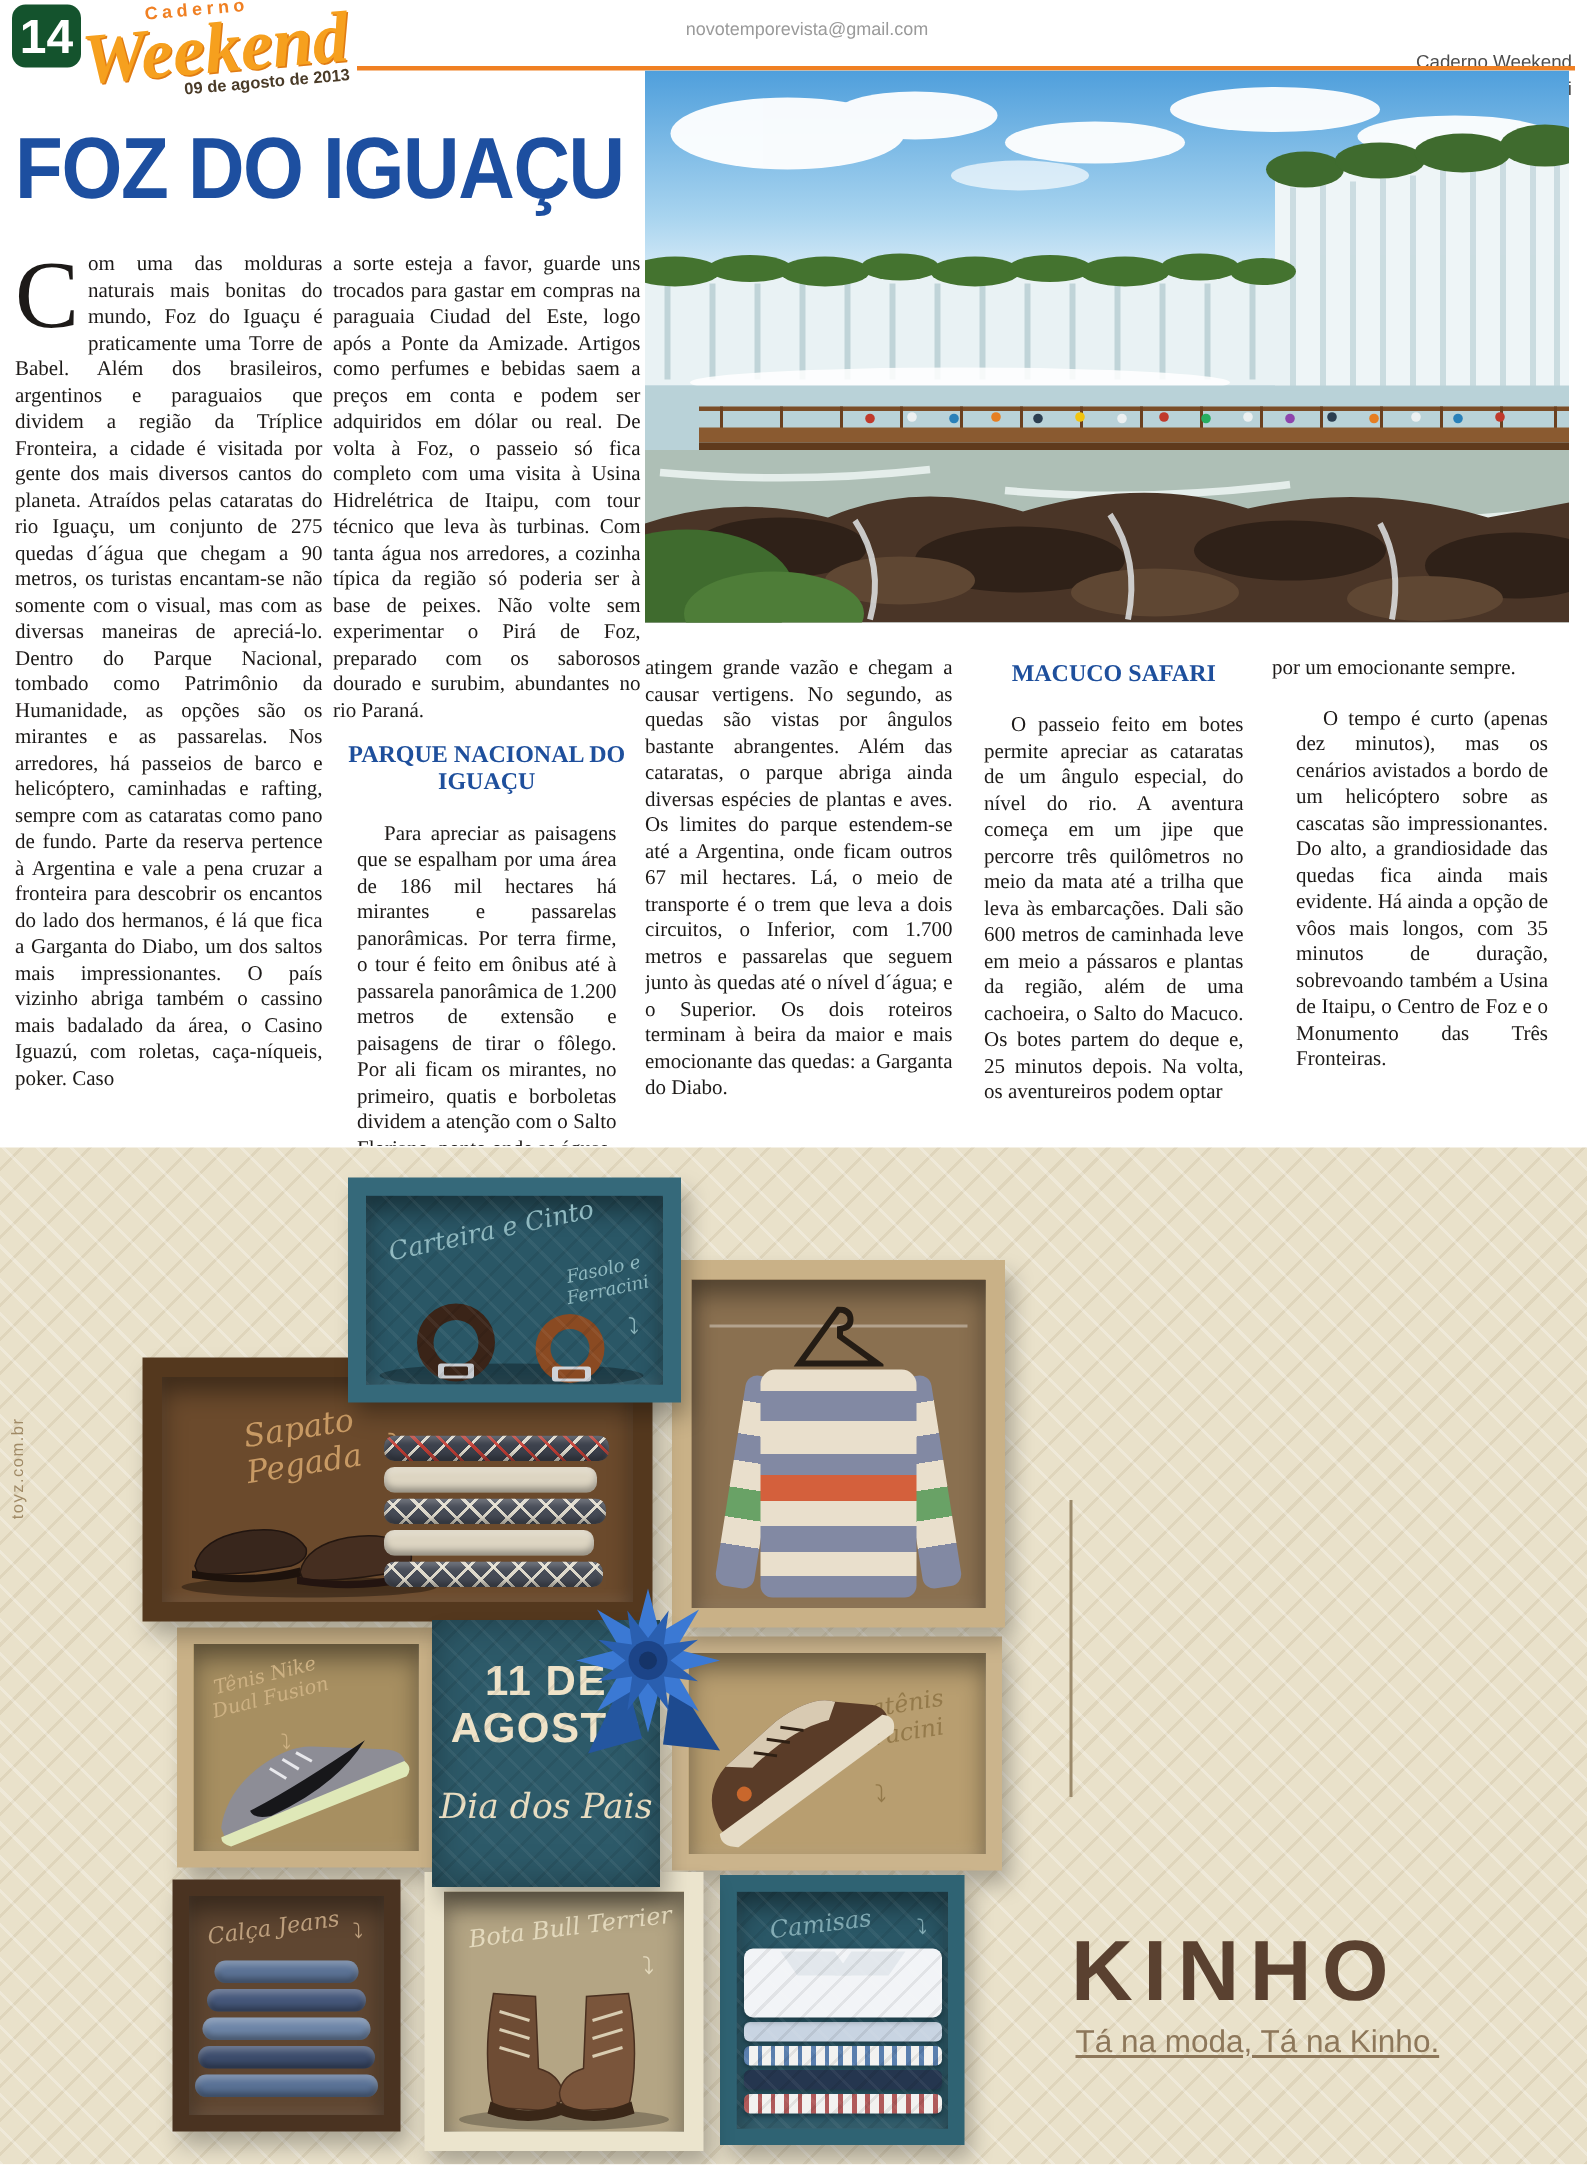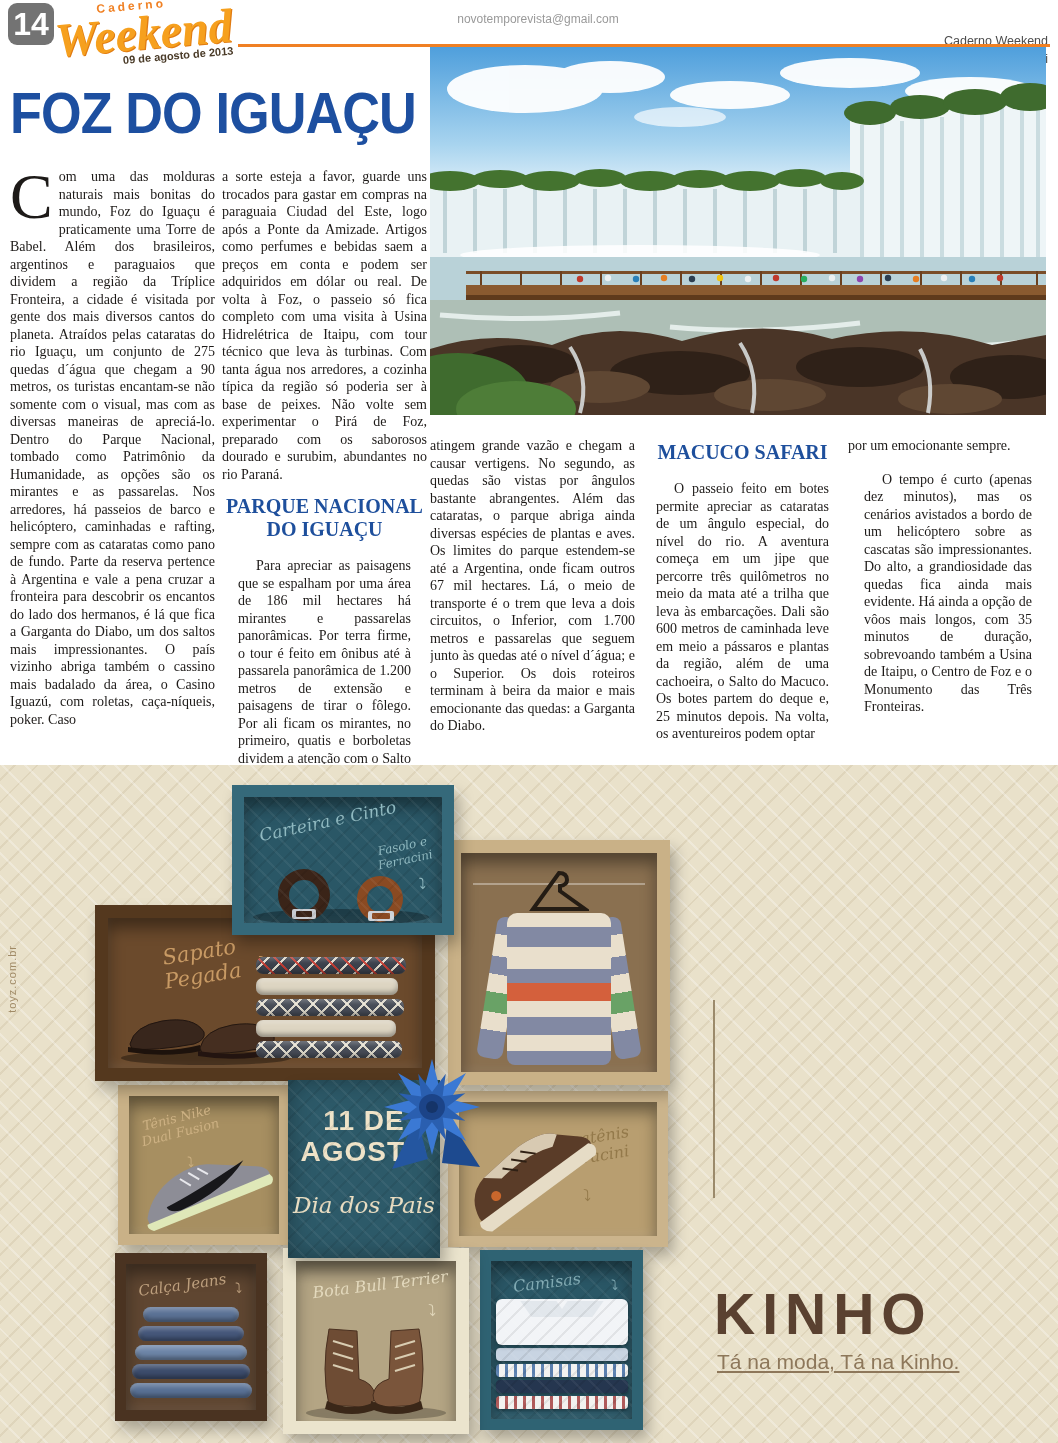--- a/index.html
+++ b/index.html
@@ -1,20 +1,20 @@
 <!DOCTYPE html>
 <html lang="pt"><head>
 <meta charset="utf-8">
 <style>
   html,body{margin:0;padding:0;background:#fff;}
   .page{position:relative;width:1058px;height:1443px;background:#fff;overflow:hidden;
         font-family:"Liberation Sans",sans-serif;}
 
   
-  .badge14{position:absolute;left:8px;top:3px;width:46px;height:42px;background:#737373;
+  .badge14{position:absolute;left:8px;top:3px;width:46px;height:42px;background:#14532d;
            border-radius:9px;color:#fff;font:bold 32px/42px "Liberation Sans",sans-serif;text-align:center;}
   .masthead{position:absolute;left:52px;top:6px;transform:rotate(-5deg);transform-origin:0 0;}
   .m-caderno{font:bold 12px "Liberation Sans",sans-serif;color:#f08023;letter-spacing:3px;margin-left:44px;}
   .m-weekend{font:italic bold 48px/42px "Liberation Serif",serif;color:#f6a01e;
              text-shadow:1px 1px 0 #e07b12;}
   .m-date{font:bold 11px "Liberation Sans",sans-serif;color:#4a3b28;margin:-2px 0 0 66px;}
   .hdr-email{position:absolute;left:430px;top:12px;width:216px;text-align:center;
              font:12px "Liberation Sans",sans-serif;color:#9a9a9a;}
   .hdr-right{position:absolute;right:10px;top:4px;text-align:right;
              font:12.5px/1.4 "Liberation Sans",sans-serif;color:#4c4c4c;margin-top:29px;}
@@ -26,21 +26,21 @@
   .photo{position:absolute;left:430px;top:47px;width:616px;height:368px;}
   .col{position:absolute;width:205px;font:14px/1.25 "Liberation Serif",serif;color:#1d1a18;
        text-align:justify;overflow:hidden;}
   .c1{left:10px;top:168px;height:596px;}
   .c2{left:222px;top:168px;height:596px;}
   .c3{left:430px;top:437px;height:326px;}
   .c4{left:640px;top:437px;height:326px;}
   .c5{left:848px;top:437px;width:200px;height:326px;}
   .dropcap{float:left;font:64px/52px "Liberation Serif",serif;padding:3px 6px 0 0;color:#1d1a18;}
   .subhead{text-align:center;font-weight:bold;font-family:"Liberation Serif",serif;
-           color:#1e4f9c;font-size:20px;line-height:1.15;margin:12px 4px 10px;}
+           color:#1e4f9c;font-size:16px;line-height:1.15;margin:12px 4px 10px;}
   .indent{text-indent:18px;margin:16px;}
   .para{margin:0;}
 
   
   .ad{position:absolute;left:0;top:765px;width:1058px;height:678px;background:#e9e1ca;
       background-image:
         repeating-linear-gradient(45deg,rgba(255,255,255,.28) 0 2px,transparent 2px 16px),
         repeating-linear-gradient(-45deg,rgba(160,138,98,.14) 0 2px,transparent 2px 16px);}
   .side-url{position:absolute;left:6px;top:180px;writing-mode:vertical-rl;transform:rotate(180deg);
             font:11px "Liberation Sans",sans-serif;color:#a08a66;letter-spacing:1px;}

